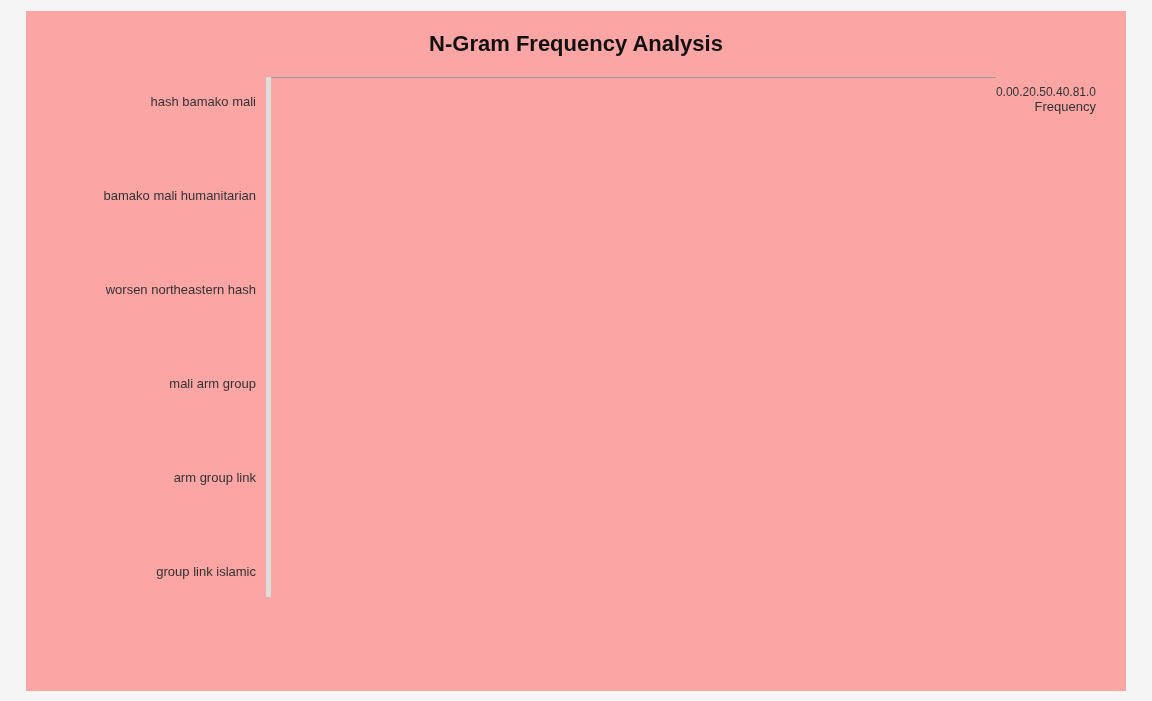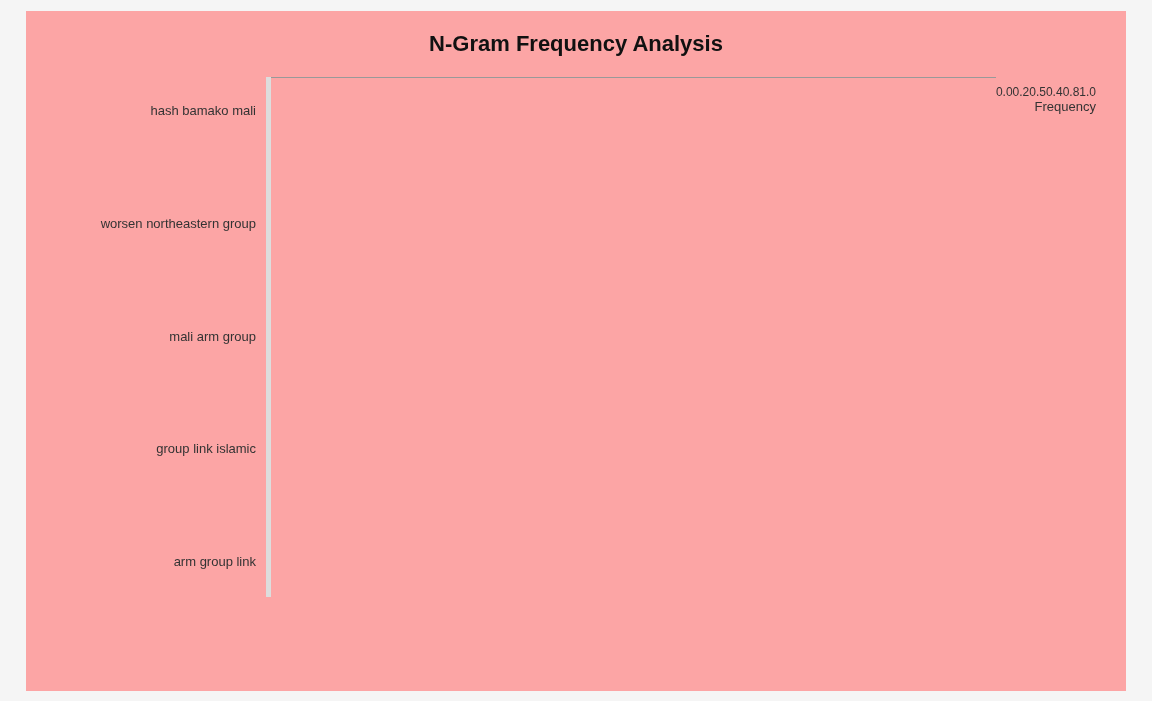--- a/index.html
+++ b/index.html
@@ -119,24 +119,25 @@
     }
   </style>
 </head>
 <body>
 
 <div class="chart-container">
   <div class="chart-title">N-Gram Frequency Analysis</div>
   <div class="chart-area">
     <div class="y-axis" id="y-axis">
         <div class="y-label">hash bamako mali</div>
-        <div class="y-label">worsen northeastern group</div>
+        <div class="y-label">bamako mali humanitarian</div>
+        <div class="y-label">worsen northeastern hash</div>
         <div class="y-label">mali arm group</div>
+        <div class="y-label">arm group link</div>
         <div class="y-label">group link islamic</div>
-        <div class="y-label">arm group link</div>
       </div>
     <div class="bars-and-xaxis">
       <div class="bars-area" id="bars-area">
         <div class="grid-lines" id="grid-lines">
             <div class="grid-line"></div>
             <div class="grid-line"></div>
             <div class="grid-line"></div>
             <div class="grid-line"></div>
             <div class="grid-line"></div>
             <div class="grid-line"></div>

